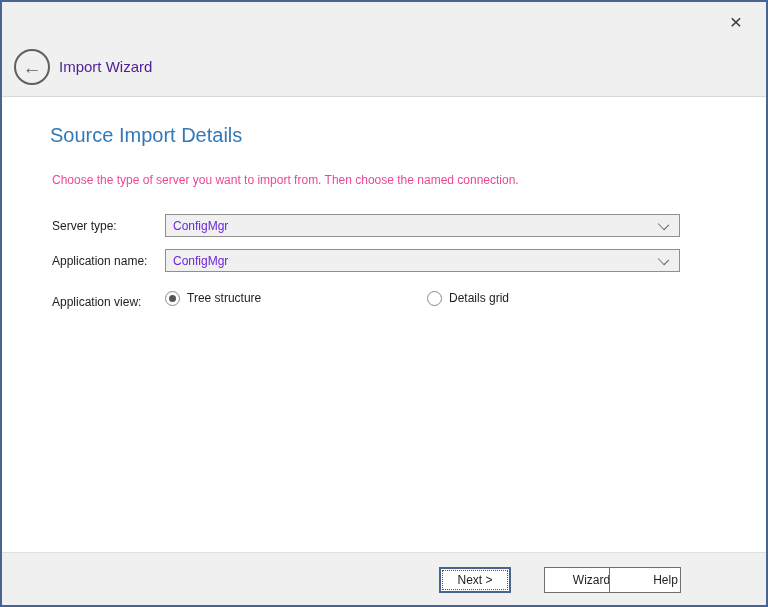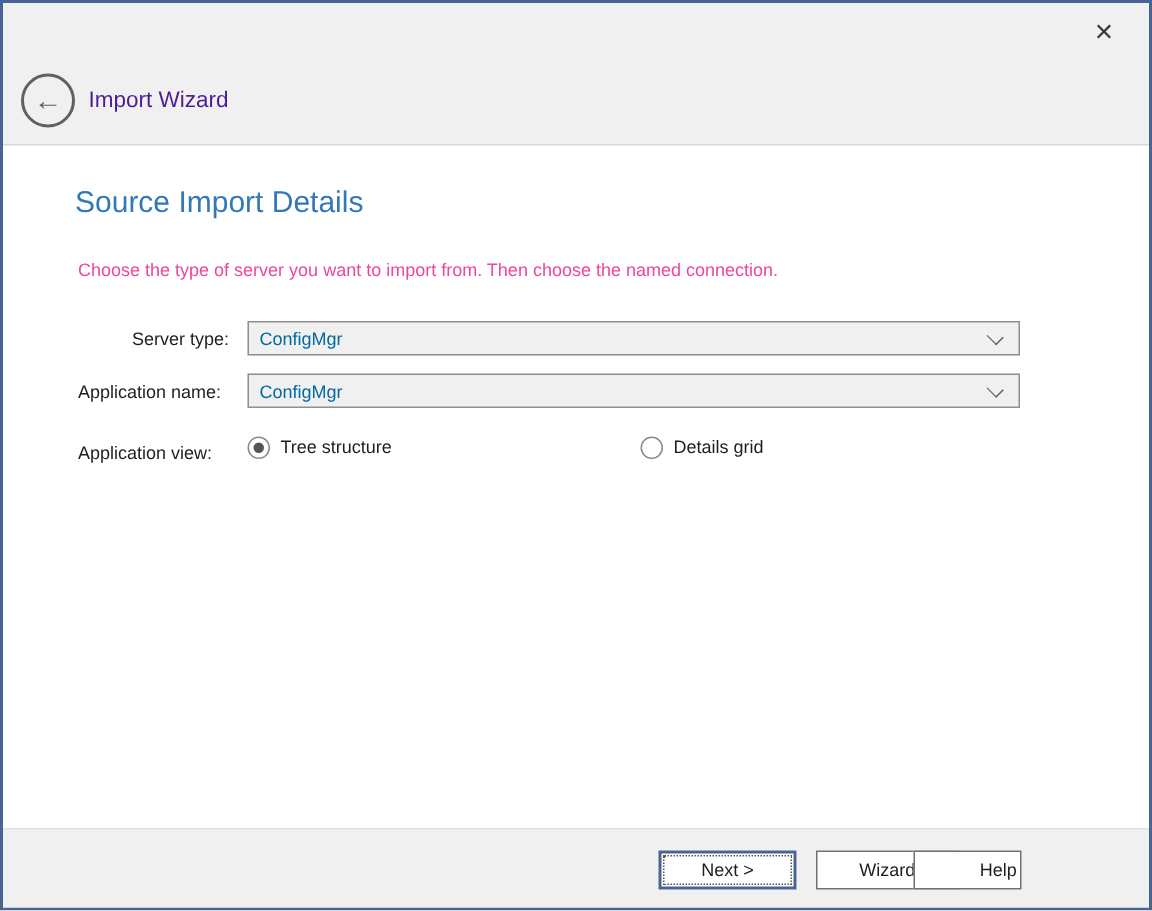--- a/index.html
+++ b/index.html
@@ -48,31 +48,31 @@
     font-size:20px; color:#3379b7;
   }
   .page-desc {
     position:absolute; left:50px; top:171px;
     font-size:12px; color:#ec4899;
   }
   .field-label {
     position:absolute; left:50px;
     font-size:12px; color:#1e1e1e;
   }
-  .lbl-server-type   { top:217px;margin-left:36px; }
+  .lbl-server-type   { top:217px; }
   .lbl-conn-name     { top:252px; }
   .lbl-app-view      { top:293px; }
   .combobox {
     position:absolute; left:163px; width:515px; height:23px;
     box-sizing:border-box;
     background:#f0f0f0;
     border:1px solid #8f8f8f;
     display:flex; align-items:center;
     padding-left:7px;
-    font-size:12px; color:#0369a1;
+    font-size:12px; color:#6d28d9;
   }
   .cb-server-type { top:212px; }
   .cb-conn-name   { top:247px; }
   .combobox .chevron {
     position:absolute; right:11px; top:7px;
     width:8px; height:8px;
     border-right:1px solid #5f5f5f;
     border-bottom:1px solid #5f5f5f;
     transform:rotate(45deg) scale(1,0.8);
     transform-origin:center;
@@ -109,21 +109,21 @@
     position:absolute; top:565px; height:26px;
     box-sizing:border-box;
     background:#ffffff;
     border:1px solid #707070;
     font-family:"Liberation Sans", sans-serif;
     font-size:12px; color:#1e1e1e;
     display:flex; align-items:center; justify-content:center;
     padding:0;
   }
   .btn-next {
-    left:437px; width:92px;
+    left:437px; width:72px;
     border:2px solid #4a6491;
     outline:1px dotted #555555;
     outline-offset:-4px;
   }
   .btn-cancel { left:542px; width:95px; }
   .btn-help   { left:607px; width:72px;padding-left:41px; }
 </style>
 </head>
 <body>
 

